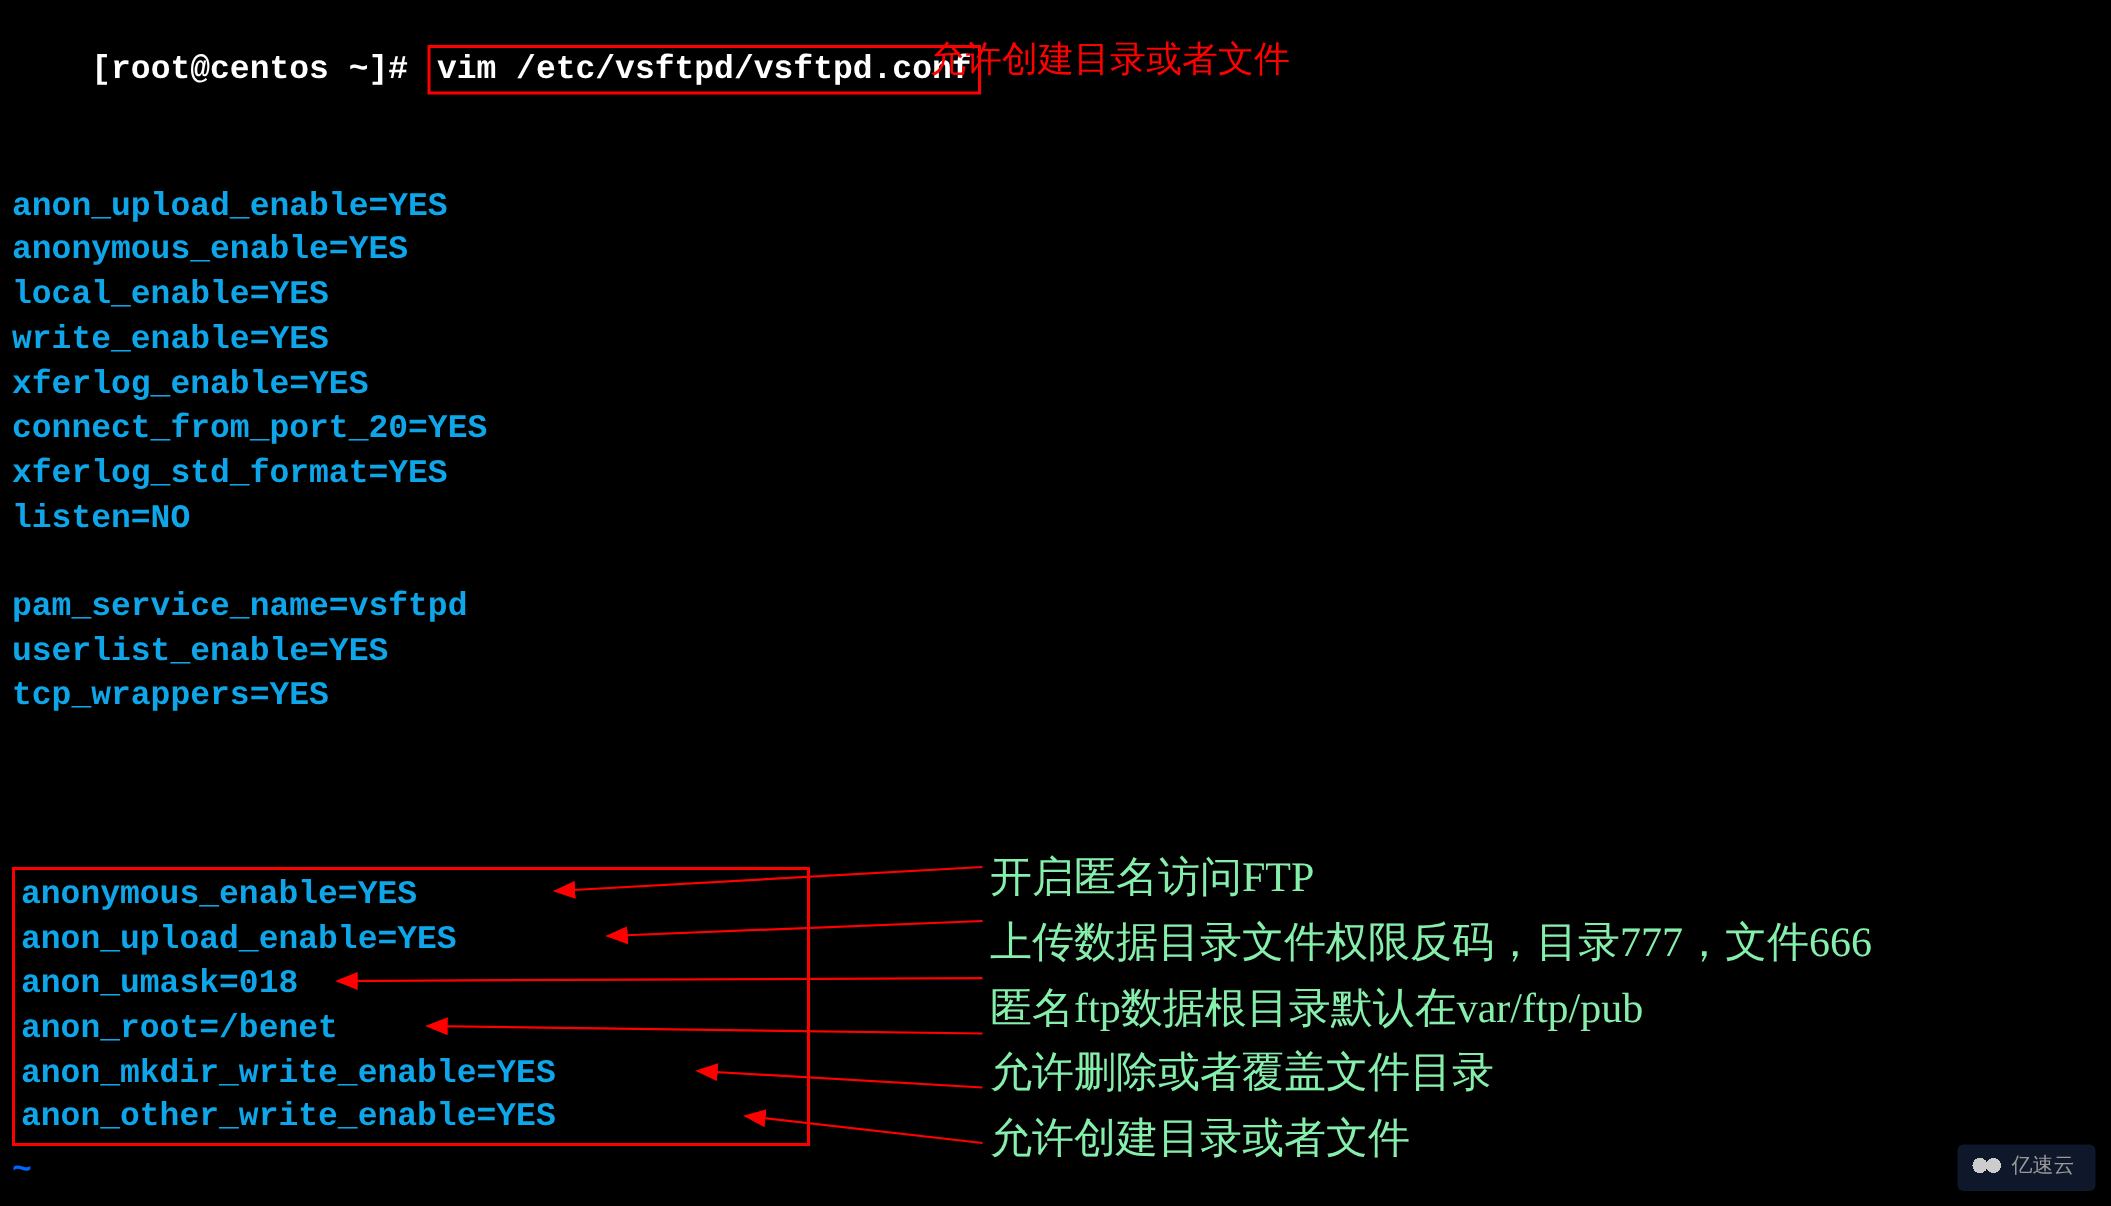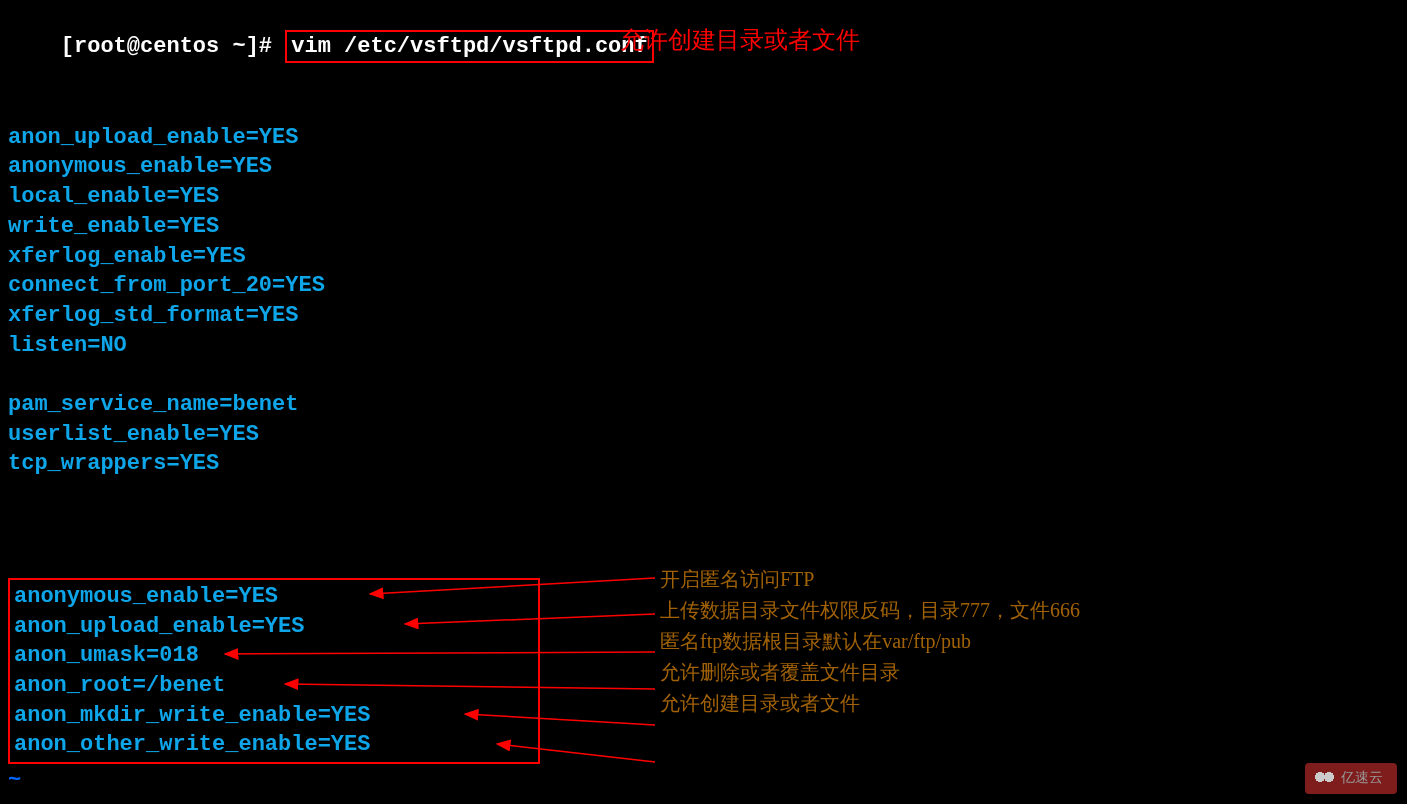--- a/index.html
+++ b/index.html
@@ -59,39 +59,39 @@
       width: 532px;
     }
     .block2-line {
       white-space: pre;
     }
     .annotations-right {
       position: absolute;
       left: 660px;
       top: 564px;
       font-family: 'SimSun', 'Songti SC', serif;
-      font-size: 20px;
+      font-size: 28px;
       font-weight: 400;
-      color: #a16207;
+      color: #86efac;
     }
     .annotations-right div {
       line-height: 1.55;
     }
     .tilde {
       position: absolute;
       left: 8px;
       top: 766px;
       color: #0066ff;
       font-weight: bold;
     }
     .watermark {
       position: absolute;
       right: 10px;
       bottom: 10px;
-      background: #7f1d1d;
+      background: #0f172a;
       color: #999;
       font-size: 14px;
       padding: 6px 14px 6px 36px;
       border-radius: 4px;
       font-family: Liberation Mono, monospace;
       font-weight: 400;
     }
     .watermark::before {
       content: "";
       position: absolute;
@@ -125,21 +125,21 @@
   <div class="line yellow">anonymous_enable=YES</div>
   <div class="line yellow">local_enable=YES</div>
   <div class="line yellow">write_enable=YES</div>
   <div class="line yellow">xferlog_enable=YES</div>
   <div class="line yellow">connect_from_port_20=YES</div>
   <div class="line yellow">xferlog_std_format=YES</div>
   <div class="line yellow">listen=NO</div>
 
   <div class="line">&nbsp;</div>
 
-  <div class="line yellow">pam_service_name=benet</div>
+  <div class="line yellow">pam_service_name=vsftpd</div>
   <div class="line yellow">userlist_enable=YES</div>
   <div class="line yellow">tcp_wrappers=YES</div>
 </div>
 
 <div class="block2-container">
   <div class="red-box-block">
     <div class="block2-line yellow">anonymous_enable=YES</div>
     <div class="block2-line yellow">anon_upload_enable=YES</div>
     <div class="block2-line yellow">anon_umask=018</div>
     <div class="block2-line yellow">anon_root=/benet</div>

